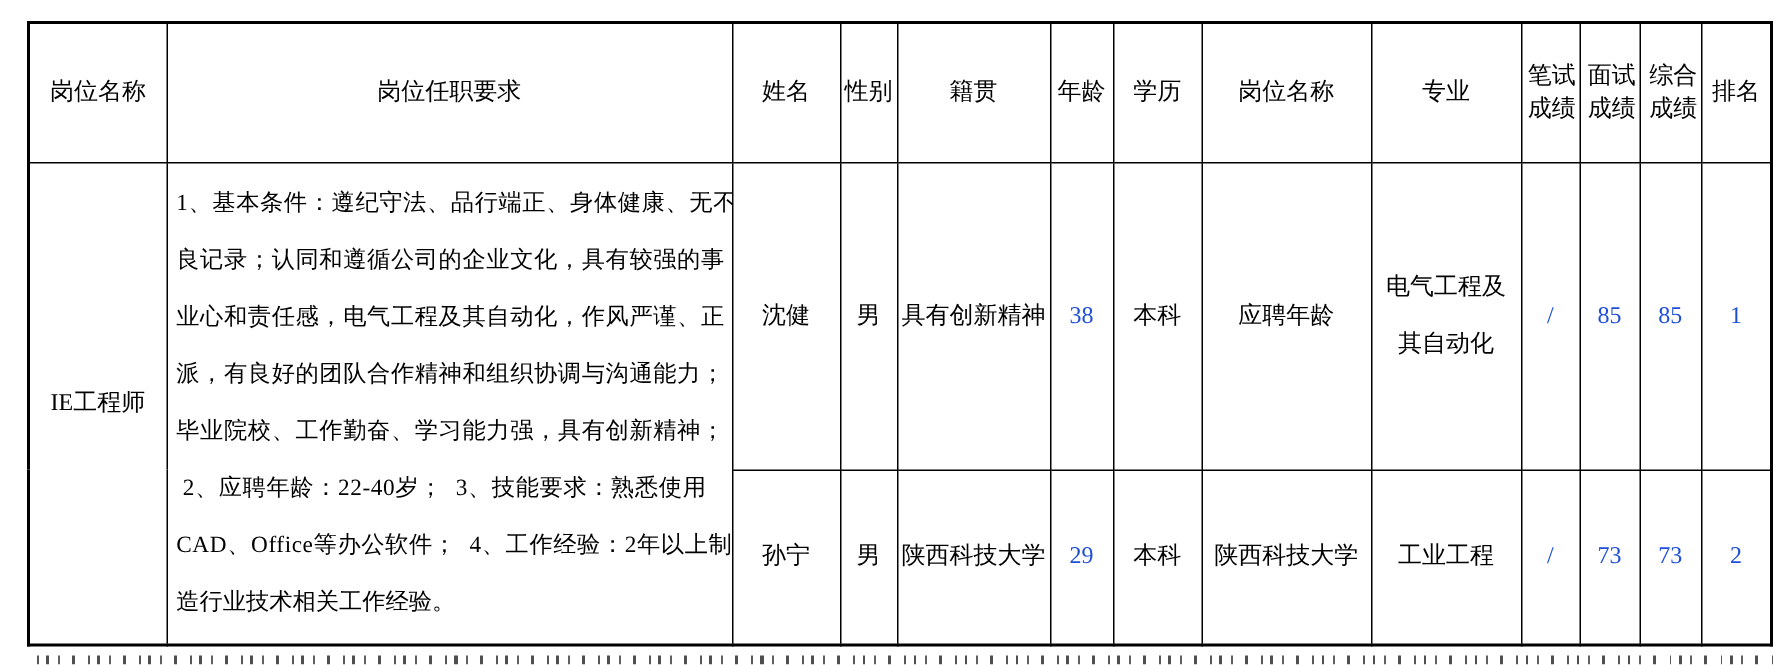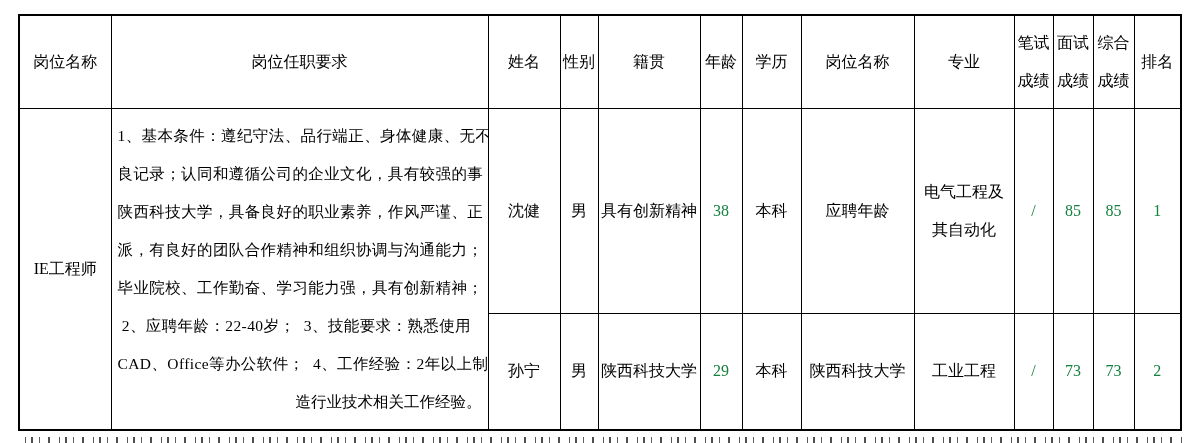--- a/index.html
+++ b/index.html
@@ -27,33 +27,33 @@
     vertical-align: middle;
     font-size: 16px;
     padding: 0 2px;
     line-height: 38px;
     overflow: hidden;
   }
   tr.header-row { height: 93px; }
   tr.body-row-1 { height: 205px; }
   tr.body-row-2 { height: 117px; }
 
-  .twoline { white-space: pre-line; line-height: 38px; }
+  .twoline { white-space: pre-line; line-height: 22px; text-align: right; }
 
   td.req-cell { padding: 3px 6px; vertical-align: middle; }
   .req-cell .line {
     white-space: pre;
     text-align: left;
     line-height: 38px;
     font-size: 15.5px;
     letter-spacing: 0.4px;
   }
-  .req-cell .line:last-child { text-align: right; letter-spacing: 0; }
+  .req-cell .line:last-child { text-align: left; letter-spacing: 0; }
 
-  td.num { color: #15803d; }
+  td.num { color: #1d4ed8; }
 
   .wrapline { line-height: 38px; font-family: Liberation Serif, serif; }
 
   
   .clipped-text-row {
     position: absolute;
     left: 22px; right: 6px; top: 437px; height: 6px;
     background: repeating-linear-gradient(90deg,
       transparent 0px, transparent 3px,
       #3a3a3a 3px, #3a3a3a 4px,
@@ -107,21 +107,21 @@
       <th class="twoline">综合
 成绩</th>
       <th>排名</th>
     </tr>
 
     <tr class="body-row-1">
       <td rowspan="2">IE工程师</td>
       <td rowspan="2" class="req-cell">
             <div class="line">1、基本条件：遵纪守法、品行端正、身体健康、无不</div>
             <div class="line">良记录；认同和遵循公司的企业文化，具有较强的事</div>
-            <div class="line">陕西科技大学，具备良好的职业素养，作风严谨、正</div>
+            <div class="line">业心和责任感，电气工程及其自动化，作风严谨、正</div>
             <div class="line">派，有良好的团队合作精神和组织协调与沟通能力；</div>
             <div class="line">毕业院校、工作勤奋、学习能力强，具有创新精神；</div>
             <div class="line"> 2、应聘年龄：22-40岁；  3、技能要求：熟悉使用</div>
             <div class="line">CAD、Office等办公软件；  4、工作经验：2年以上制</div>
             <div class="line">造行业技术相关工作经验。</div>
           </td>
       <td>沈健</td>
       <td>男</td>
       <td>具有创新精神</td>
       <td class="num">38</td>

